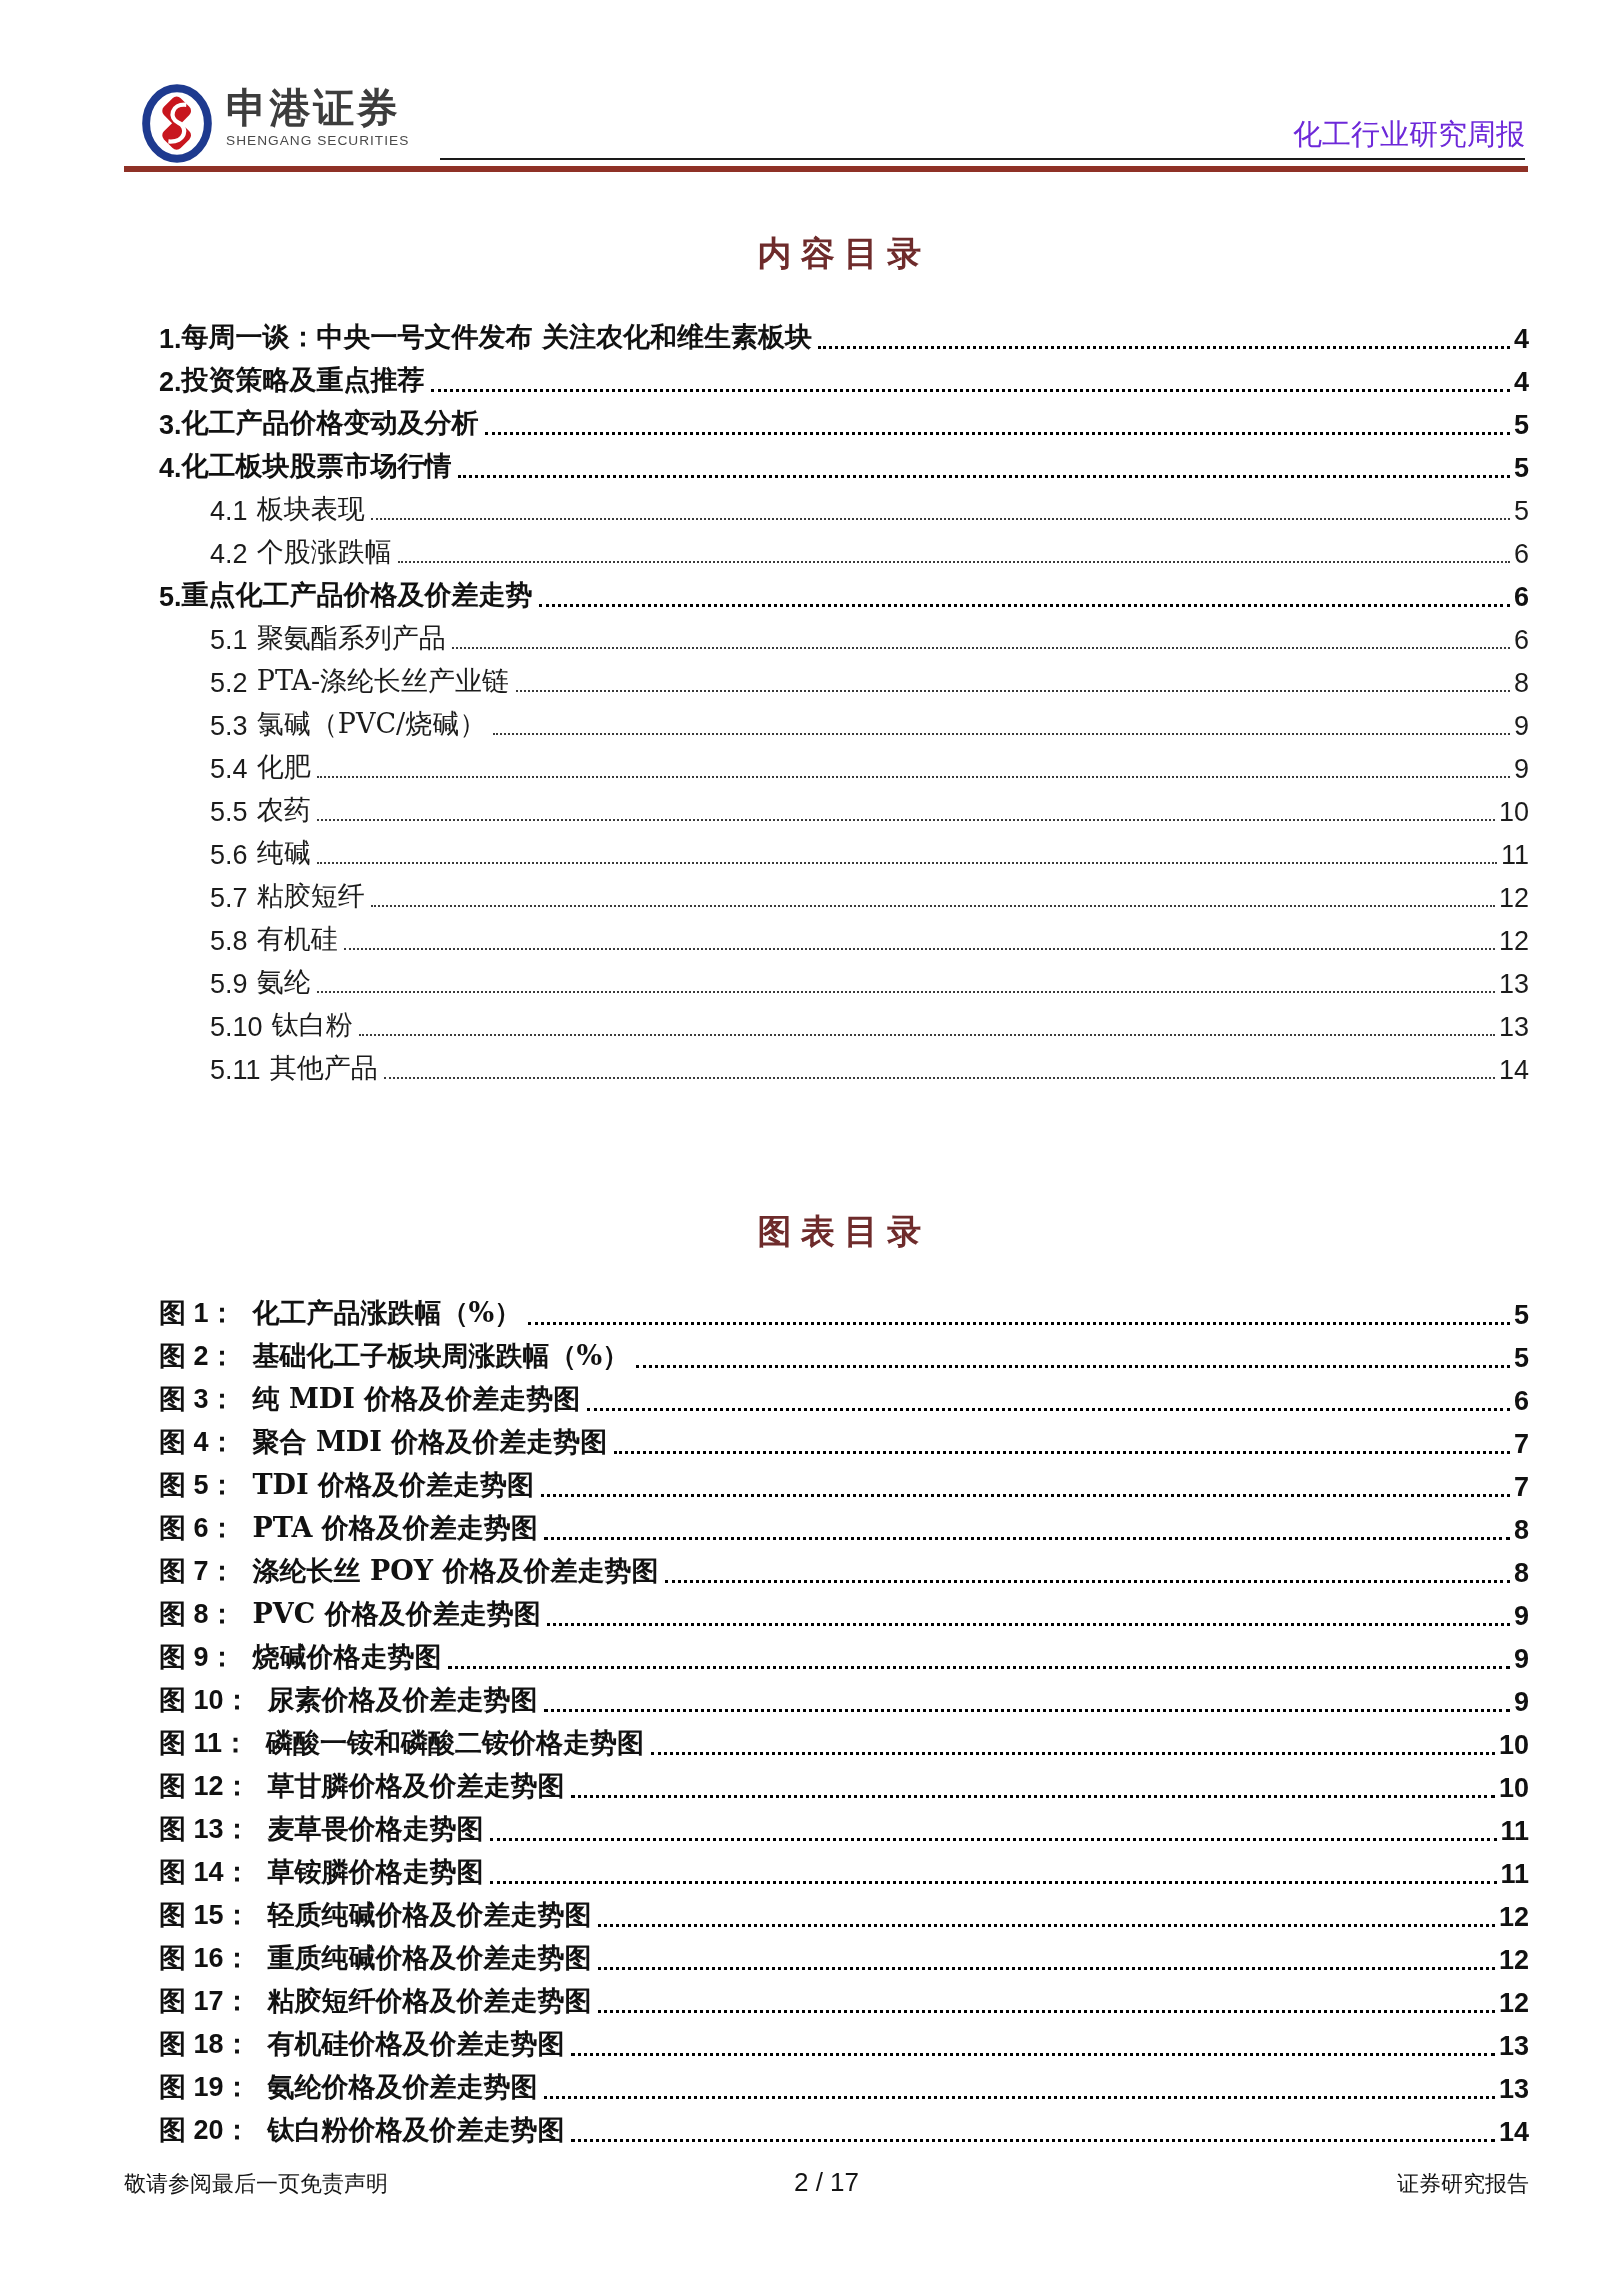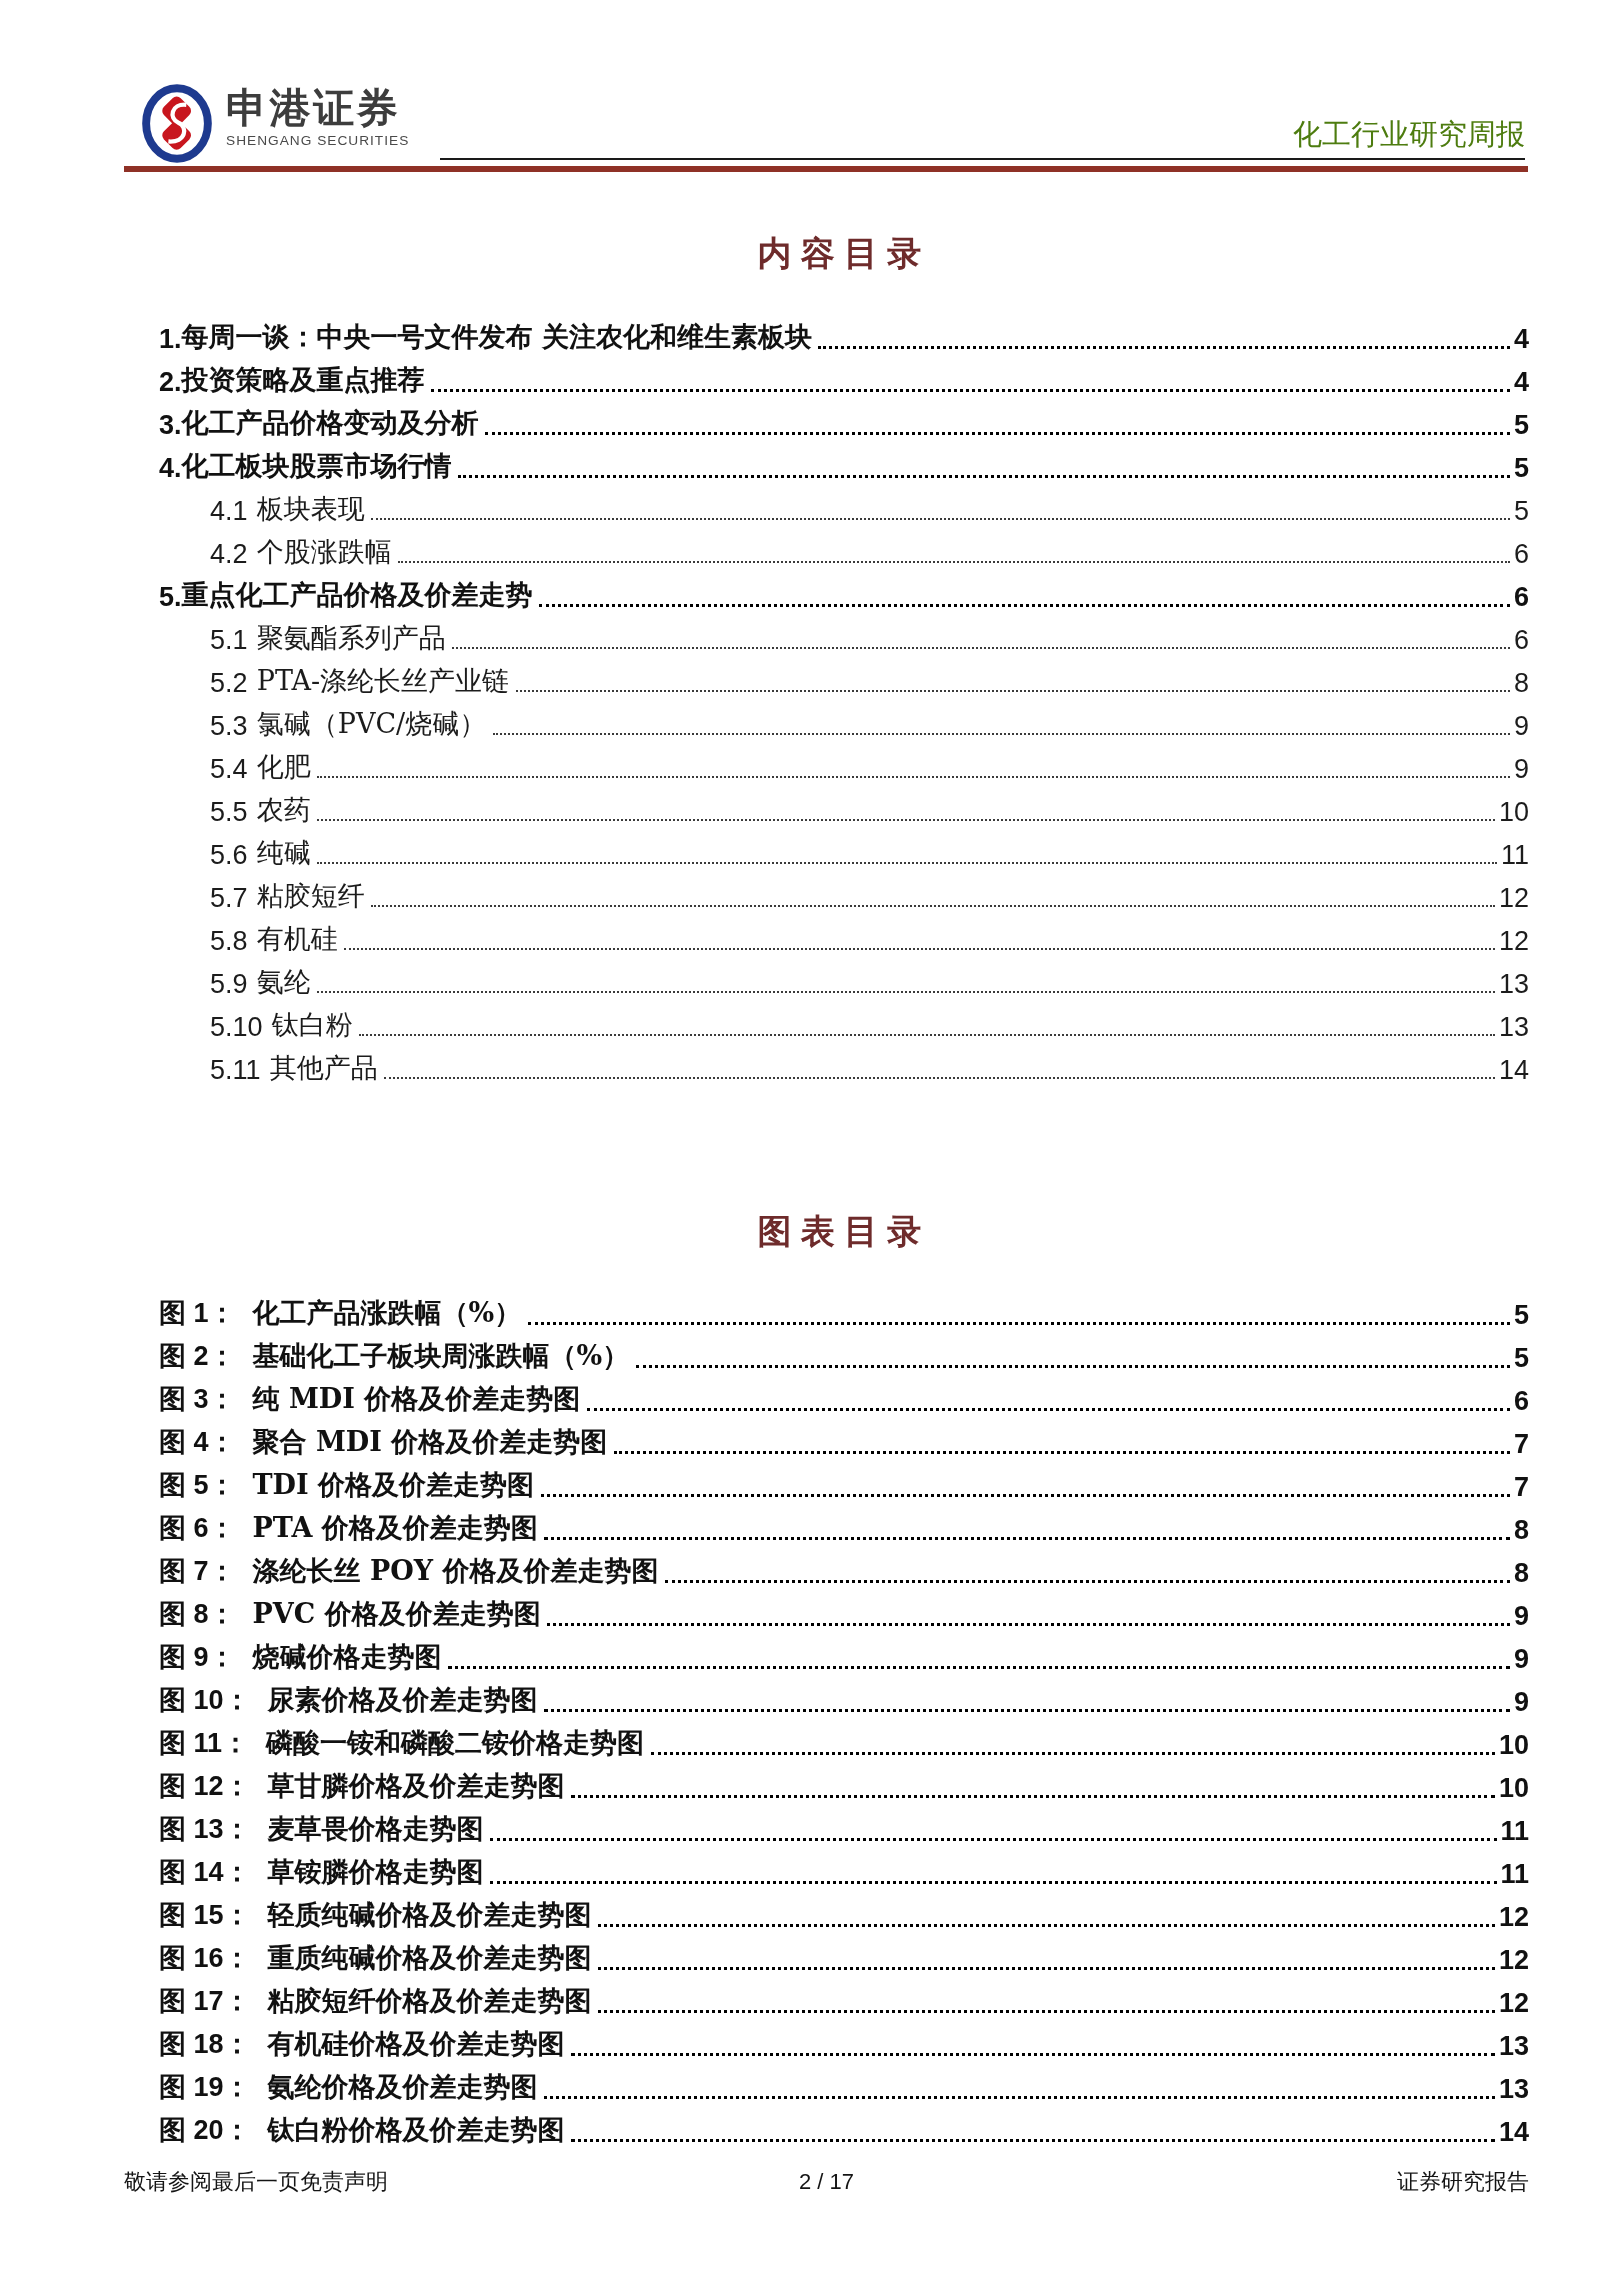--- a/index.html
+++ b/index.html
@@ -10,21 +10,21 @@
     color:#111;
   }
   
   .logo { position:absolute; left:141px; top:84px; display:flex; align-items:flex-start; }
   .logo-icon { width:72px; height:79px; display:block; }
   .logo-text { margin-left:13px; padding-top:3.9px; }
   .logo-cn { font-family:"Liberation Sans",sans-serif; font-weight:bold; font-size:41px;
              color:#3d3d3d; letter-spacing:2.6px; line-height:1.0; }
   .logo-en { font-family:"Liberation Sans",sans-serif; font-size:13.7px; color:#4a4a4a;
              letter-spacing:1px; margin-top:3.9px; }
-  .header-title { position:absolute; right:98px; top:115px; font-size:29px; color:#4d7c0f;
+  .header-title { position:absolute; right:98px; top:115px; font-size:29px; color:#6d28d9;
                   font-family:"DejaVu Serif","Liberation Serif",serif; }
   .black-rule { position:absolute; left:440px; right:98px; top:158px; border-top:2.6px solid #1a1a1a; }
   .red-rule   { position:absolute; left:124px; right:95px; top:166px; height:5.9px; background:#8F3126; }
   
   .main { position:absolute; left:159px; right:94px; top:234px; }
   .dir-heading { text-align:center; font-size:34px; line-height:38px; font-weight:bold;
                  color:#6E2B2B; letter-spacing:9.2px; }
   .dir-heading.figures { margin-top:123px; }
   .list { margin-top:43px; }
   .list.figs { margin-top:41px; }
@@ -39,21 +39,21 @@
   .lvl2 { padding-left:51px; font-weight:normal; color:#1c1c1c; }
   .lvl2 .title { margin-left:9.2px; }
   .lvl2 .leader { border-bottom:2px dotted #3a3a3a; margin-bottom:7.9px; }
   .fig-row { font-weight:bold; }
   .fig-row .title { margin-left:17px; }
   .fig-row .leader { border-bottom:3.3px dotted #000; }
   
   .footer { position:absolute; left:124px; right:94px; top:2167px; display:flex;
             align-items:baseline; font-size:22px; color:#141414; }
   .footer .f-left  { flex:1; text-align:left; }
-  .footer .f-mid   { flex:0 0 auto; font-family:"Liberation Sans",sans-serif; font-size:22px; }
+  .footer .f-mid   { flex:0 0 auto; font-family:"Liberation Sans",sans-serif; font-size:26px; }
   .footer .f-right { flex:1; text-align:right; }
 </style>
 </head>
 <body>
 
 <div class="logo">
   <svg class="logo-icon" viewBox="0 0 100 110">
     <ellipse cx="50" cy="55" rx="43" ry="49" fill="#ffffff" stroke="#1E3A8F" stroke-width="11"></ellipse>
     <rect x="33" y="21" width="33" height="33" rx="8" transform="rotate(45 49.5 37.5)" fill="#C8161E"></rect>
     <rect x="33" y="55" width="33" height="33" rx="8" transform="rotate(45 49.5 71.5)" fill="#C8161E"></rect>

